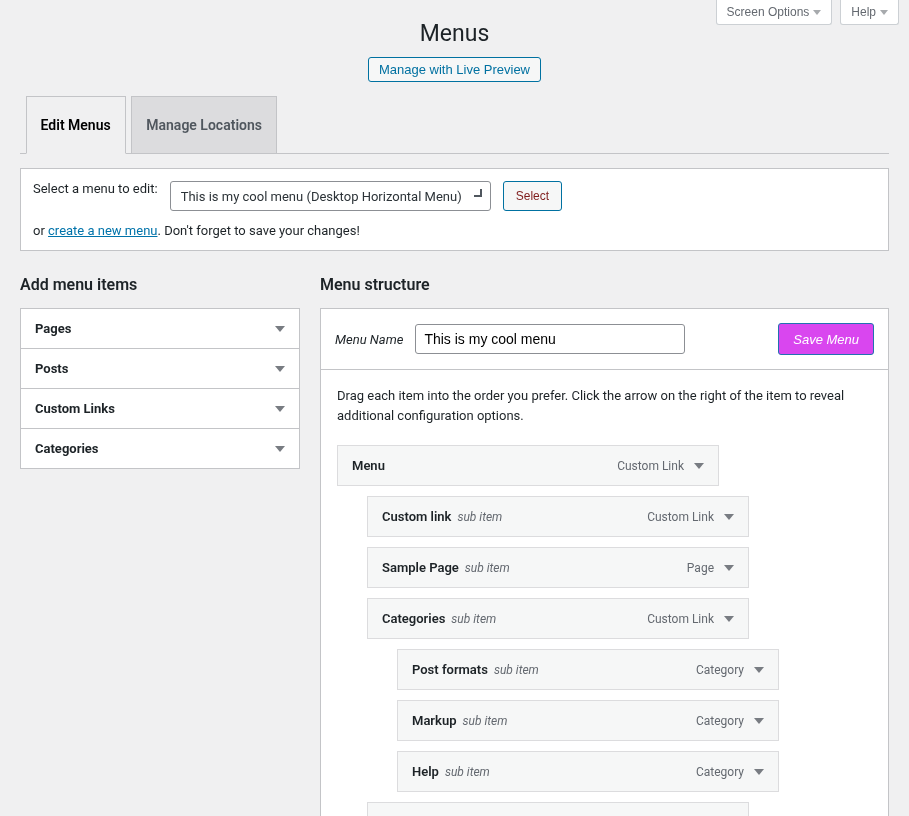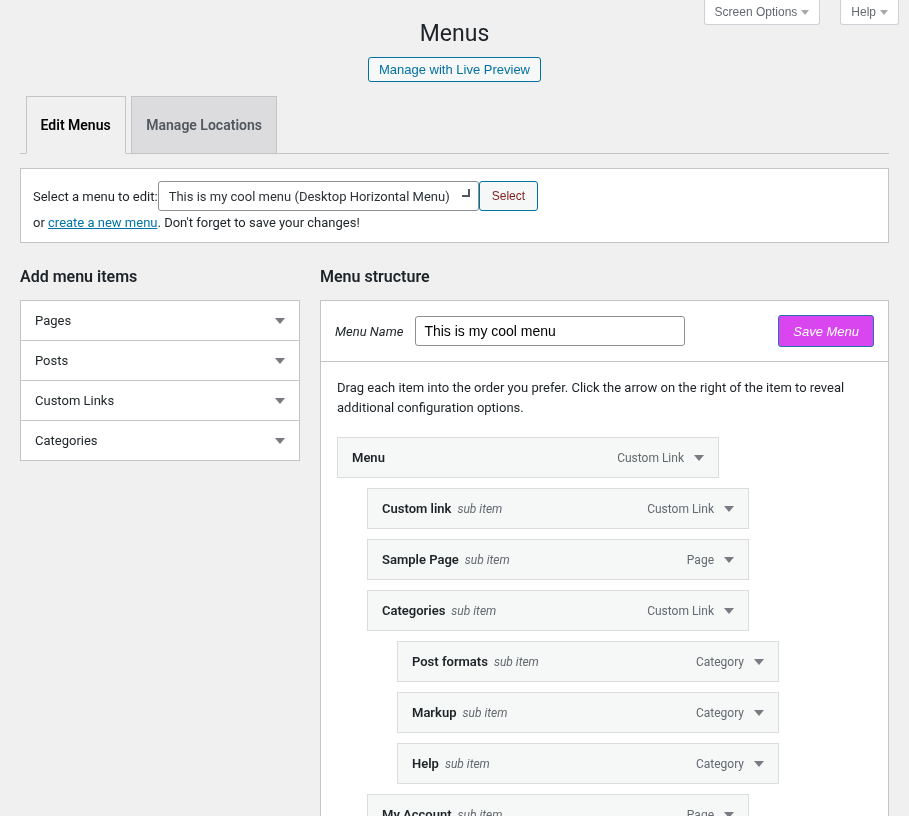--- a/index.html
+++ b/index.html
@@ -9,21 +9,21 @@
     color: #1d2327;
     font-size: 13px;
     padding: 0;
     width: 909px;
   }
   .top-buttons {
     position: absolute;
     top: 0;
     right: 10px;
     display: flex;
-    gap: 20px;
+    gap: 8px;
   }
   .top-btn {
     background: #fff;
     border: 1px solid #ccd0d4;
     border-top: none;
     padding: 5px 10px;
     font-size: 12px;
     color: #646970;
     cursor: pointer;
     display: flex;
@@ -85,23 +85,23 @@
     color: #000;
   }
   .menu-select-box {
     background: #fff;
     border: 1px solid #c3c4c7;
     padding: 12px;
     margin-bottom: 24px;
   }
   .menu-select-box .row1 {
     display: flex;
-    align-items: center;
-    gap: 0;
-    margin-bottom: 4px;
+    align-items: flex-start;
+    gap: 12px;
+    margin-bottom: 12px;
   }
   .select-dropdown {
     border: 1px solid #8c8f94;
     background: #fff;
     padding: 4px 28px 4px 10px;
     border-radius: 3px;
     height: 30px;
     font-size: 13px;
     color: #2c3338;
     cursor: pointer;
@@ -146,21 +146,21 @@
   .accordion {
     border: 1px solid #c3c4c7;
     background: #fff;
   }
   .accordion-item {
     border-bottom: 1px solid #c3c4c7;
   }
   .accordion-item:last-child { border-bottom: none; }
   .accordion-header {
     padding: 12px 14px;
-    font-weight: 400;
+    font-weight: 700;
     font-size: 13px;
     display: flex;
     justify-content: space-between;
     align-items: center;
     cursor: pointer;
     color: #1d2327;
   }
   .tri-down {
     width: 0; height: 0;
     border-left: 5px solid transparent;

